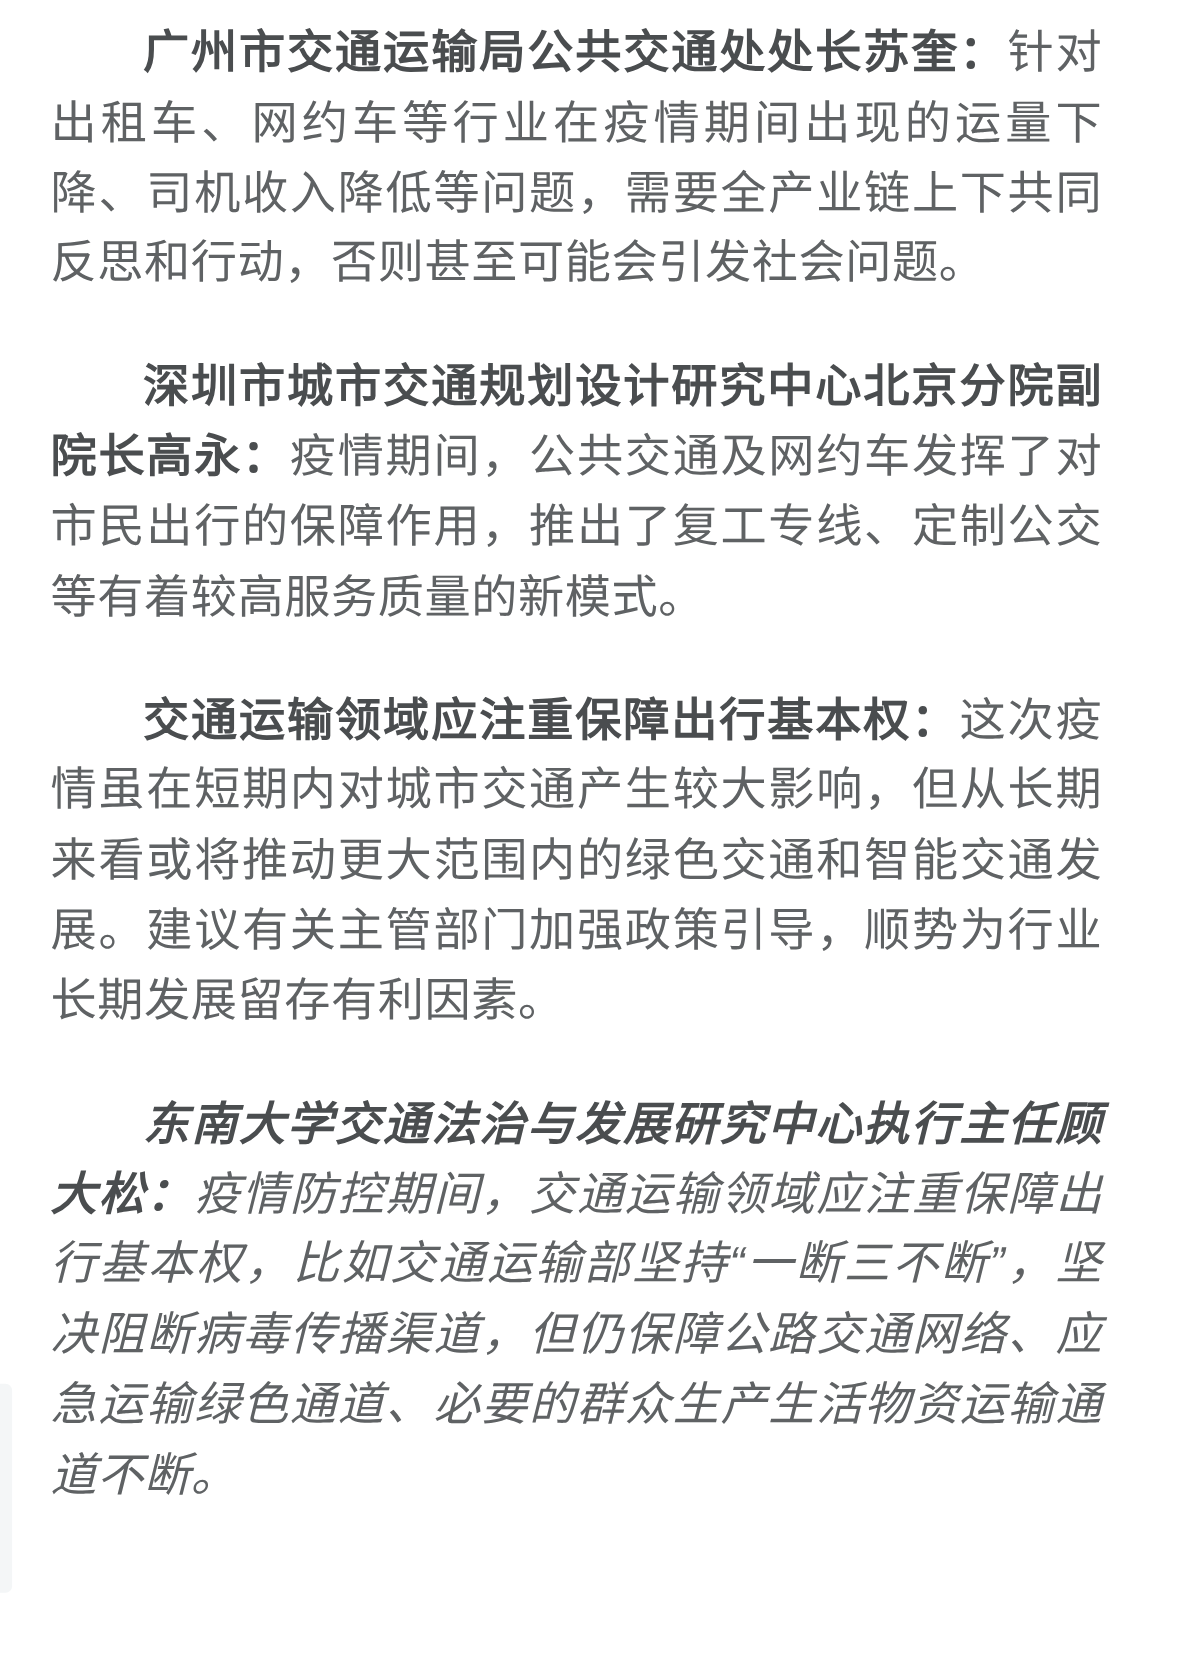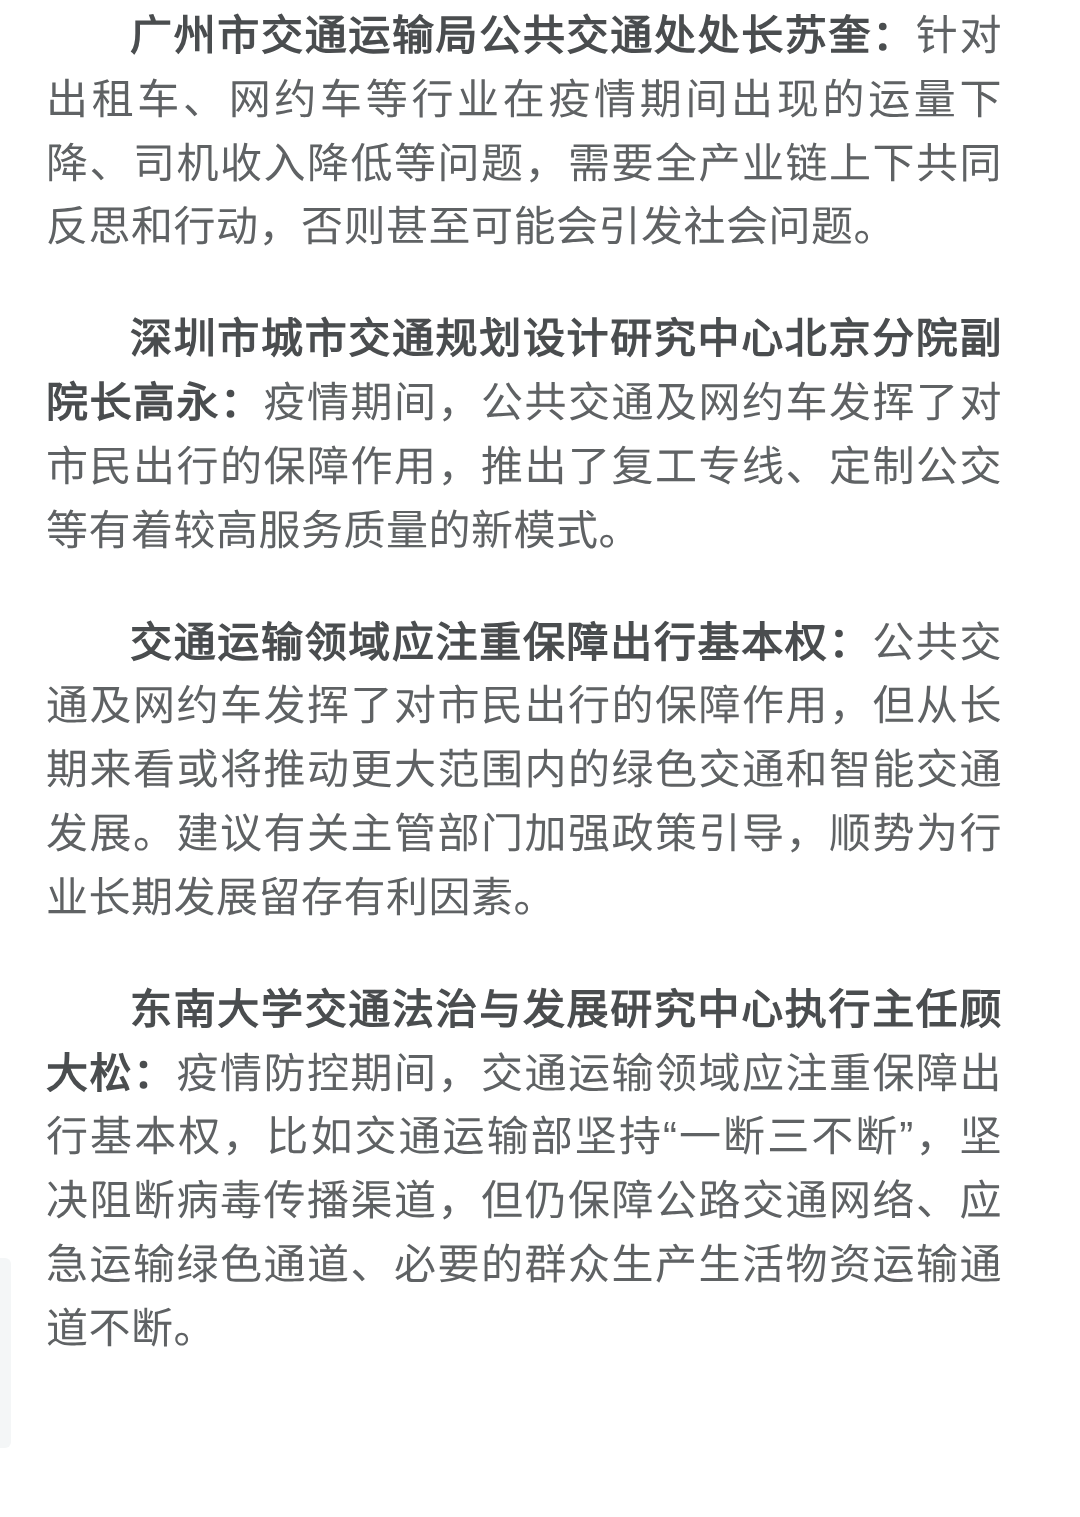--- a/index.html
+++ b/index.html
@@ -17,31 +17,32 @@
     overflow: hidden;
   }
   .page {
     width: 1080px;
     min-height: 1517px;
     box-sizing: border-box;
     padding: 4px 78px 0 46px;
     position: relative;
   }
   .para {
-    margin: 0 0 48px 0;
+    margin: 12px 0 48px 0;
     font-size: 42px;
     line-height: 1.52;
     letter-spacing: 0.5px;
     text-indent: 2em;
     text-align: justify;
     color: #5f6264;
     word-break: break-all;
   }
   .para:last-of-type {
     margin-bottom: 0;
+    font-style: italic;
   }
   .speaker {
     font-weight: bold;
     color: #4a4d4f;
   }
   
   .edge-marker {
     position: absolute;
     left: 0;
     top: 1258px;
@@ -59,21 +60,21 @@
 
   <p class="para">
     <span class="speaker">广州市交通运输局公共交通处处长苏奎：</span><span>针对出租车、网约车等行业在疫情期间出现的运量下降、司机收入降低等问题，需要全产业链上下共同反思和行动，否则甚至可能会引发社会问题。</span>
   </p>
 
   <p class="para">
     <span class="speaker">深圳市城市交通规划设计研究中心北京分院副院长高永：</span><span>疫情期间，公共交通及网约车发挥了对市民出行的保障作用，推出了复工专线、定制公交等有着较高服务质量的新模式。</span>
   </p>
 
   <p class="para">
-    <span class="speaker">交通运输领域应注重保障出行基本权：</span><span>公共交通及网约车发挥了对市民出行的保障作用，但从长期来看或将推动更大范围内的绿色交通和智能交通发展。建议有关主管部门加强政策引导，顺势为行业长期发展留存有利因素。</span>
+    <span class="speaker">交通运输领域应注重保障出行基本权：</span><span>这次疫情虽在短期内对城市交通产生较大影响，但从长期来看或将推动更大范围内的绿色交通和智能交通发展。建议有关主管部门加强政策引导，顺势为行业长期发展留存有利因素。</span>
   </p>
 
   <p class="para">
     <span class="speaker">东南大学交通法治与发展研究中心执行主任顾大松：</span><span>疫情防控期间，交通运输领域应注重保障出行基本权，比如交通运输部坚持“一断三不断”，坚决阻断病毒传播渠道，但仍保障公路交通网络、应急运输绿色通道、必要的群众生产生活物资运输通道不断。</span>
   </p>
 
   <div class="edge-marker"></div>
 
 </div>
 

